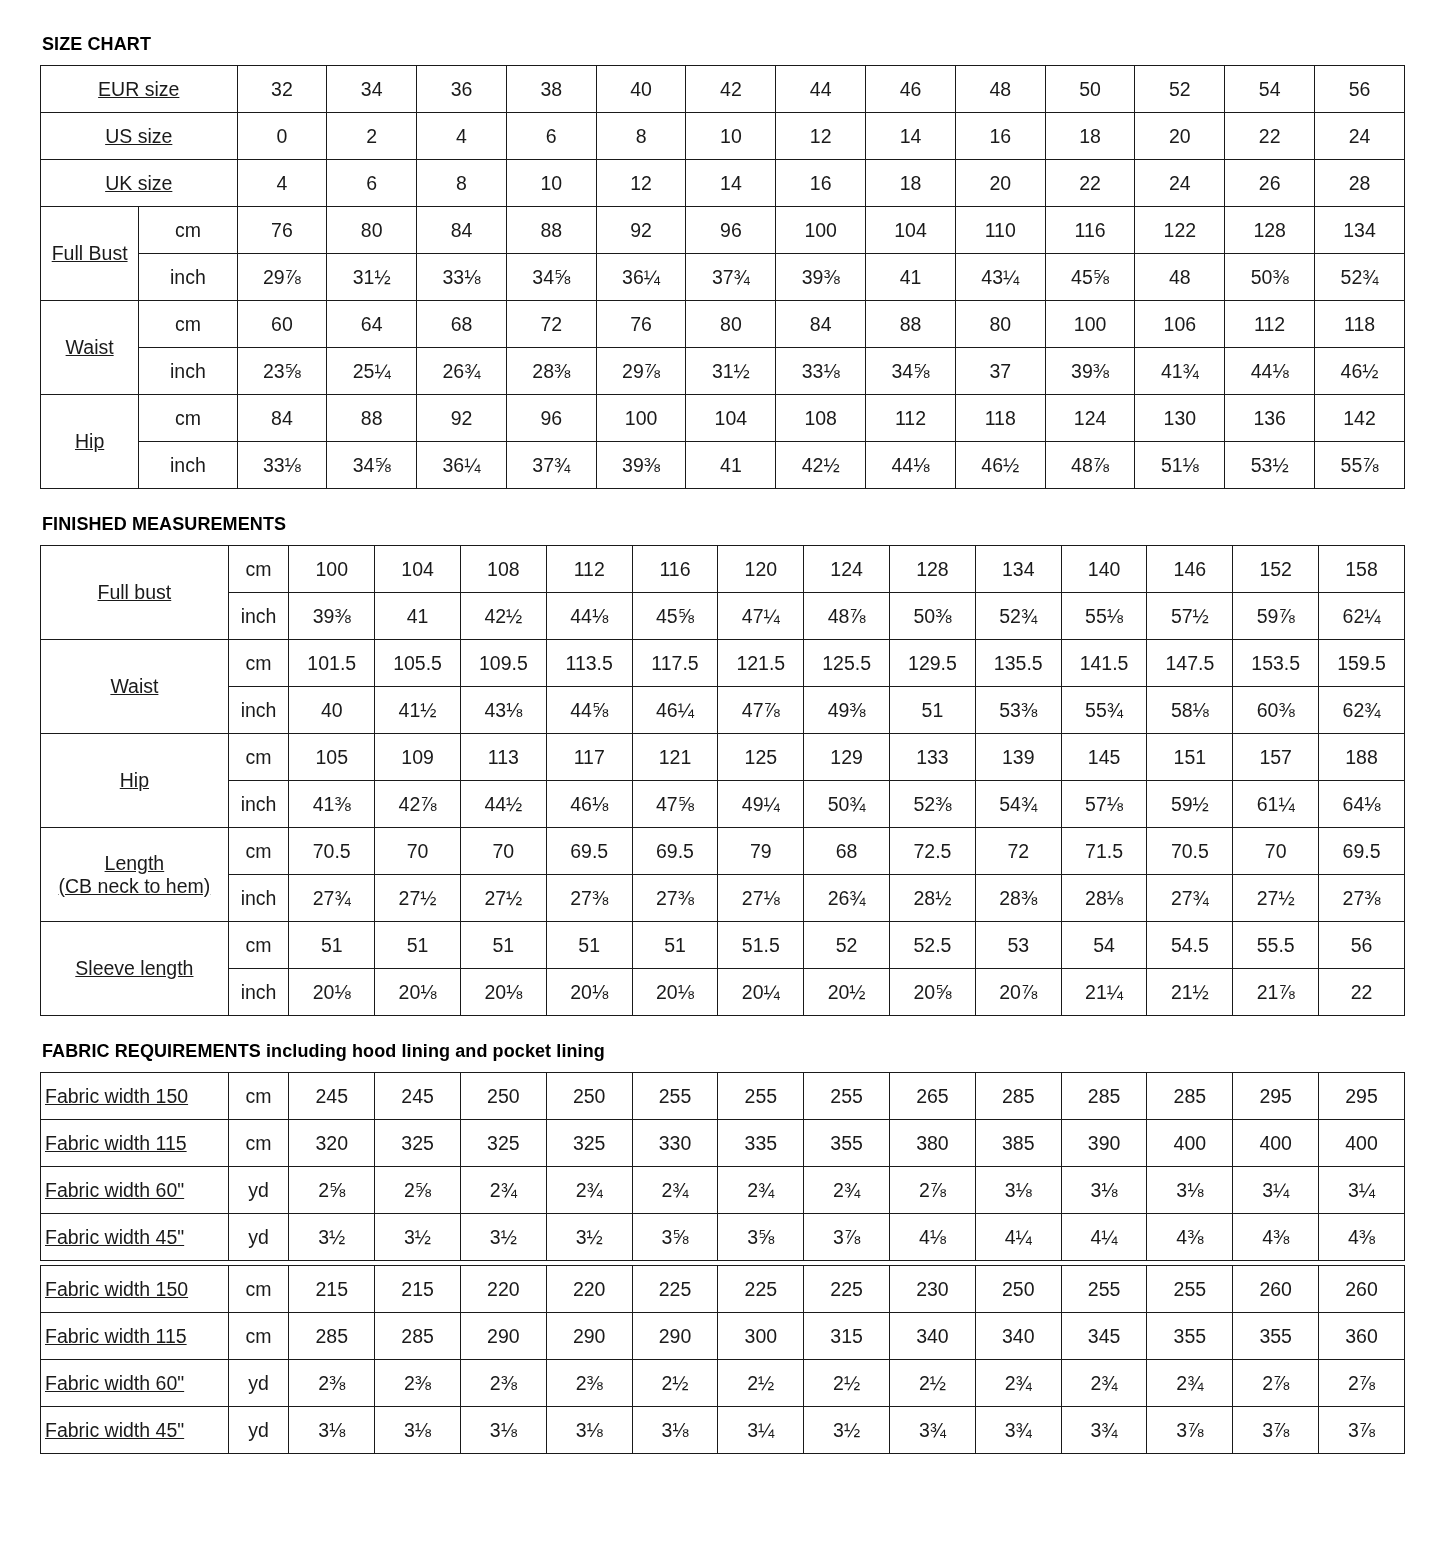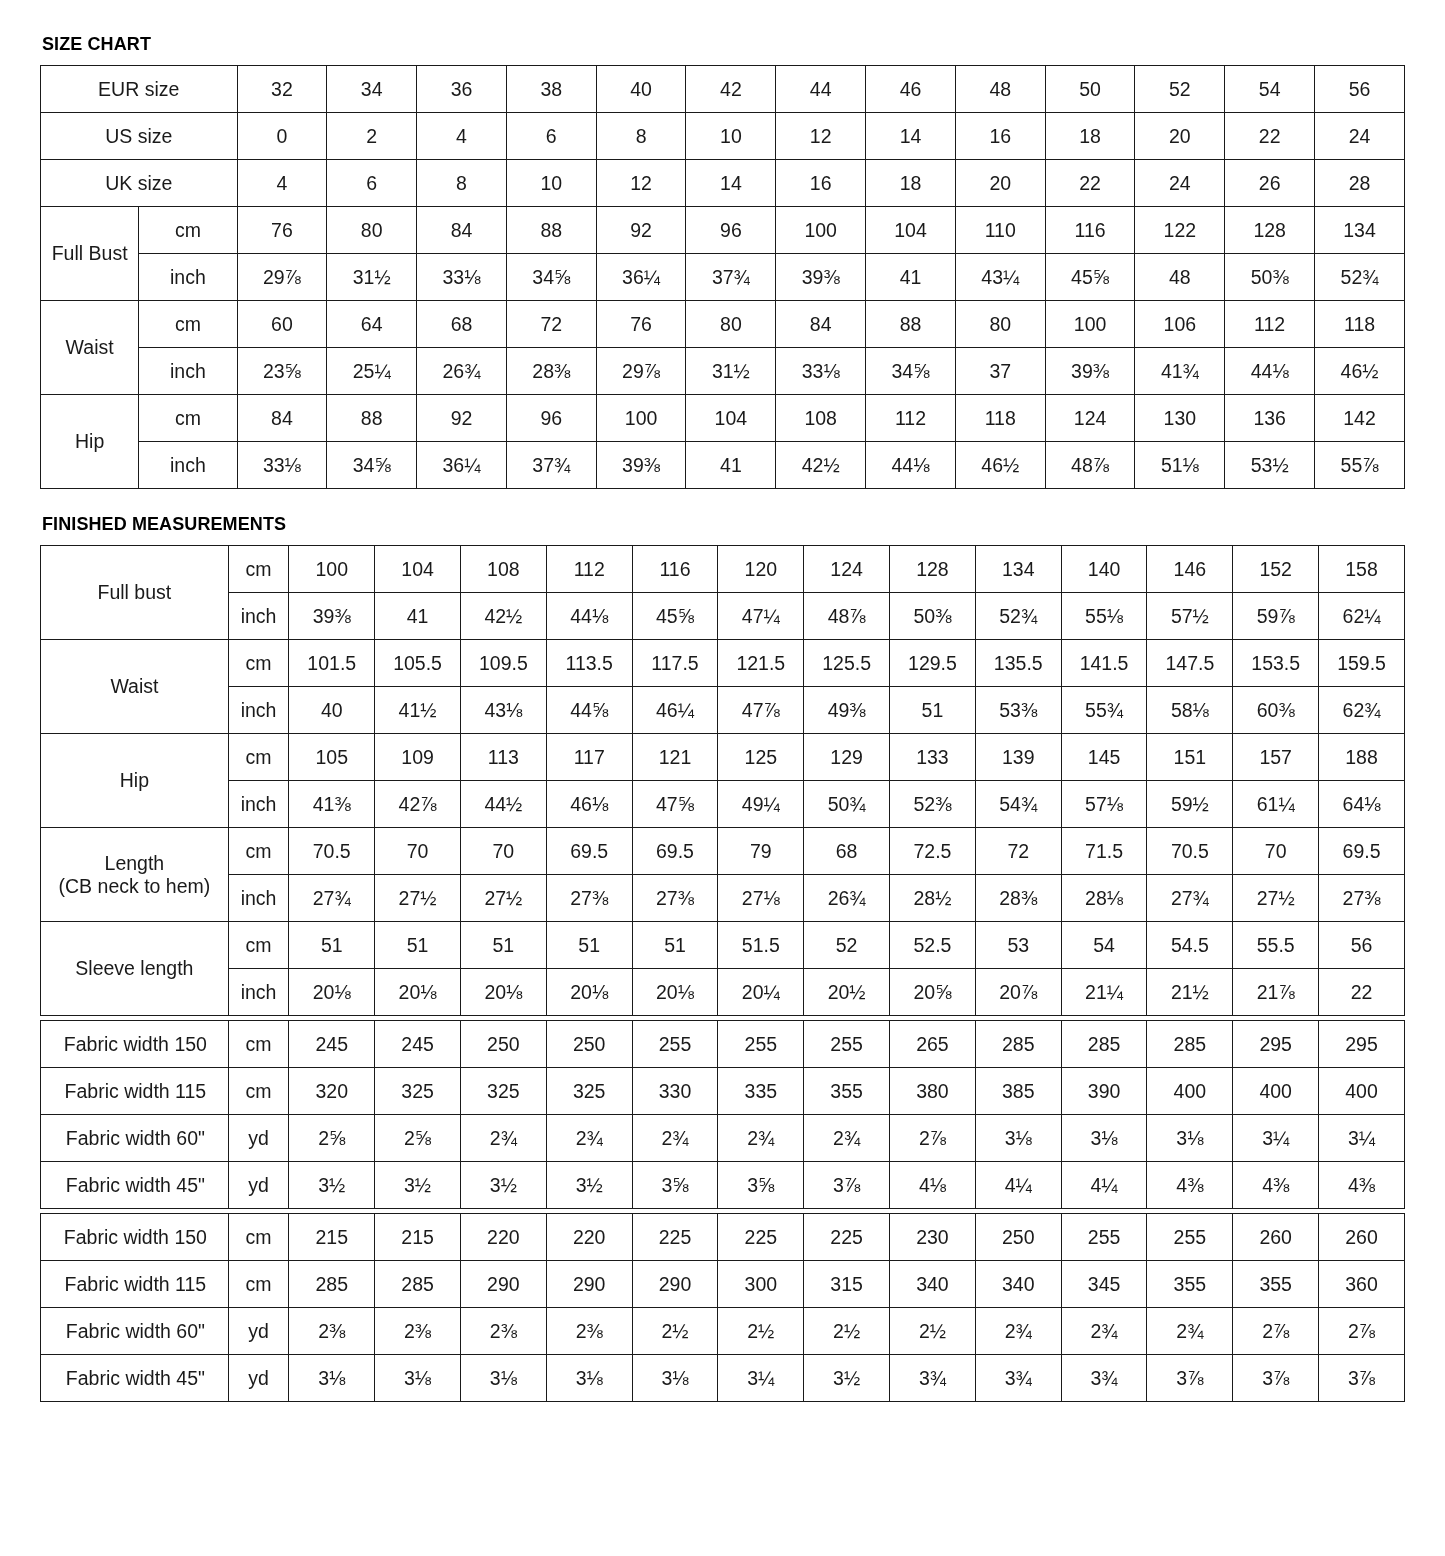--- a/index.html
+++ b/index.html
@@ -42,23 +42,24 @@
     font-weight: normal;
     height: 47px;
     padding: 0 2px;
     color: #1a1a1a;
     box-sizing: border-box;
   }
   td.rowlabel {
     width: 186px;
     text-align: center;
     font-size: 19.5px;
+    text-decoration: underline;
   }
   td.rowlabel.left {
-    text-align: center;
+    text-align: left;
     padding-left: 4px;
   }
   td.unit {
     width: 60px;
     font-size: 18.5px;
   }
   td.val {
     width: 85px;
   }
   .small-label {
@@ -411,20 +412,21 @@
           <td class="val"><span class="frac">20⅝</span></td>
           <td class="val"><span class="frac">20⅞</span></td>
           <td class="val"><span class="frac">21¼</span></td>
           <td class="val"><span class="frac">21½</span></td>
           <td class="val"><span class="frac">21⅞</span></td>
           <td class="val"><span class="frac">22</span></td>
         </tr>
       </tbody>
     </table>
 
+  <div class="section-title spaced">FABRIC REQUIREMENTS including hood lining and pocket lining</div>
   <table class="grid" id="table-fabric-with">
       <tbody>
         <tr>
           <td class="rowlabel left" rowspan="1">
             <div class="small-label">Fabric width 150</div>
           </td>
           <td class="unit">cm</td>
           <td class="val"><span class="frac">245</span></td>
           <td class="val"><span class="frac">245</span></td>
           <td class="val"><span class="frac">250</span></td>

